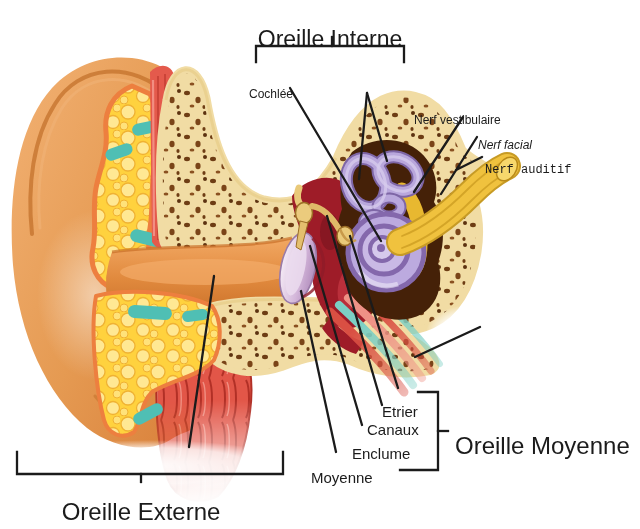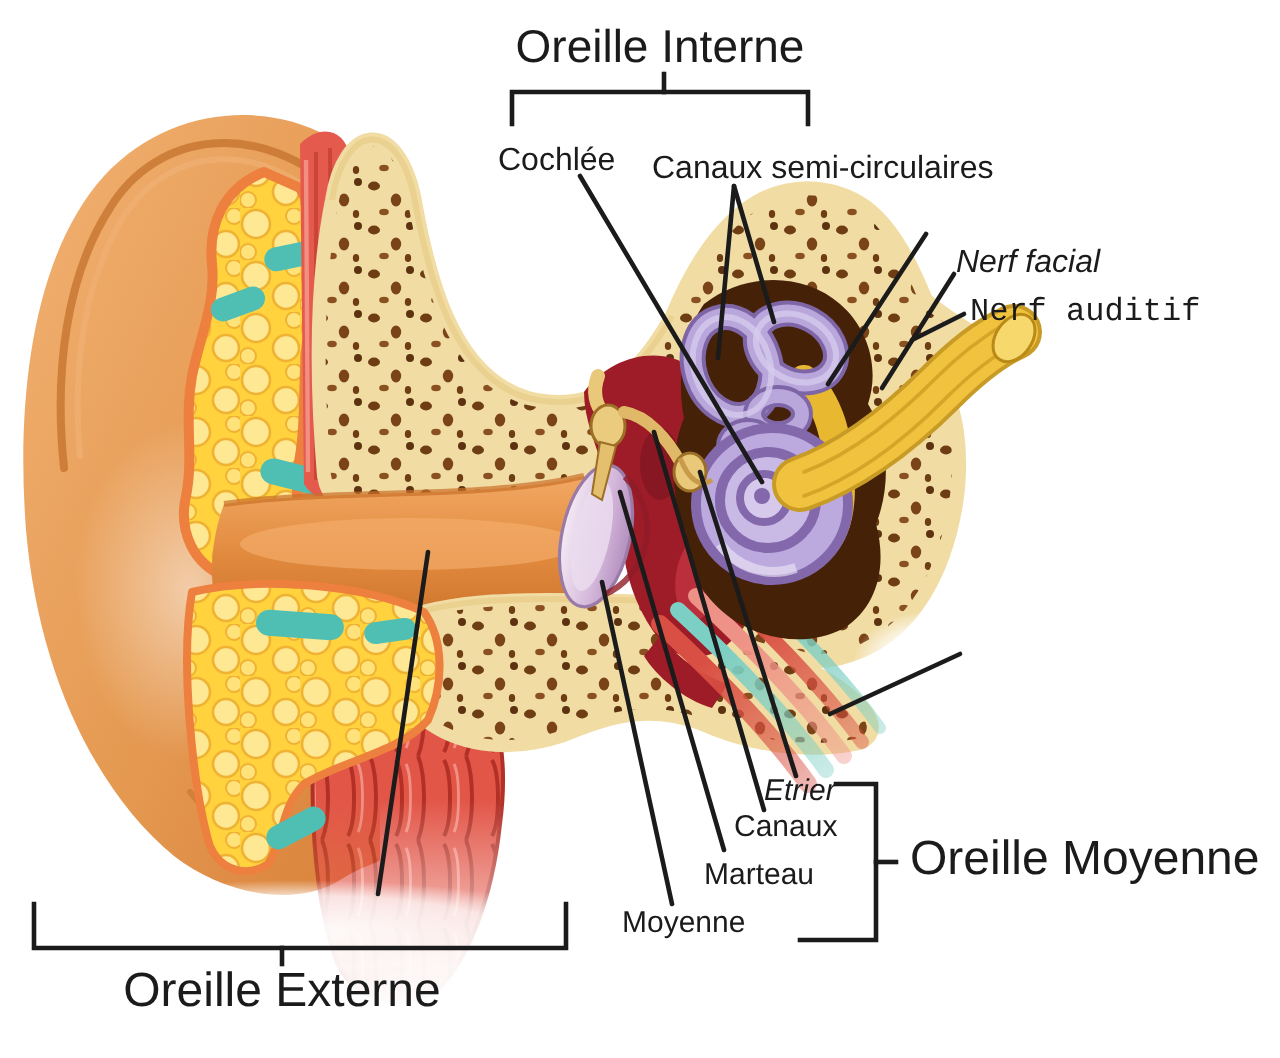--- a/index.html
+++ b/index.html
@@ -1,20 +1,20 @@
 <!DOCTYPE html>
 <html><head>
 <meta charset="utf-8">
 <style>
   html,body{margin:0;padding:0;background:#fff;}
   #stage{position:relative;width:640px;height:529px;background:#fff;overflow:hidden;
          font-family:"Liberation Sans",sans-serif;color:#1b1b1b;}
   #art{position:absolute;left:0;top:0;}
-  .lbl{position:absolute;white-space:nowrap;color:#1b1b1b;line-height:1.1;}
-  .sm{font-size:16px;}
+  .lbl{position:absolute;white-space:nowrap;color:#1b1b1b;line-height:1.1;margin-top:16px;}
+  .sm{font-size:12px;}
   .md{font-size:15px;}
   .big{font-size:23px;}
   .big2{font-size:24px;}
   .ctr{text-align:center;}
 </style>
 </head>
 <body>
 
 <div id="stage">
 
@@ -293,32 +293,32 @@
     <line x1="141" y1="474" x2="141" y2="482"></line>
     <polyline points="418,392 438,392 438,470 400,470"></polyline>
     <line x1="438" y1="431" x2="448" y2="431"></line>
   </g>
 </svg>
 
 <div class="lbl big ctr" style="left:255px;top:11px;width:150px;">Oreille Interne</div>
 
 <div class="lbl sm" style="left:249px;top:72px;">Cochlée</div>
 
-<div class="lbl sm" style="left:326px;top:76px;">Canaux semi-circulaires</div>
-
+
+<div class="lbl sm" style="left:414px;top:98px;">Nerf vestibulaire</div>
 
 <div class="lbl sm" style="left:478px;top:123px;font-style:italic;">Nerf facial</div>
 
 <div class="lbl sm" style="left:485px;top:148px;font-family:Liberation Mono, monospace;">Nerf auditif</div>
 
-<div class="lbl md" style="left:382px;top:388px;font-style:italic;">Etrier</div>
+<div class="lbl md" style="left:382px;top:388px;">Etrier</div>
 
 <div class="lbl md" style="left:367px;top:406px;">Canaux</div>
 
-<div class="lbl md" style="left:352px;top:430px;">Marteau</div>
+<div class="lbl md" style="left:352px;top:430px;">Enclume</div>
 
 <div class="lbl md" style="left:311px;top:454px;">Moyenne</div>
 
 <div class="lbl big2" style="left:455px;top:417px;">Oreille Moyenne</div>
 
 <div class="lbl big2 ctr" style="left:61px;top:483px;width:160px;">Oreille Externe</div>
 
 </div>
 
 </body></html>

